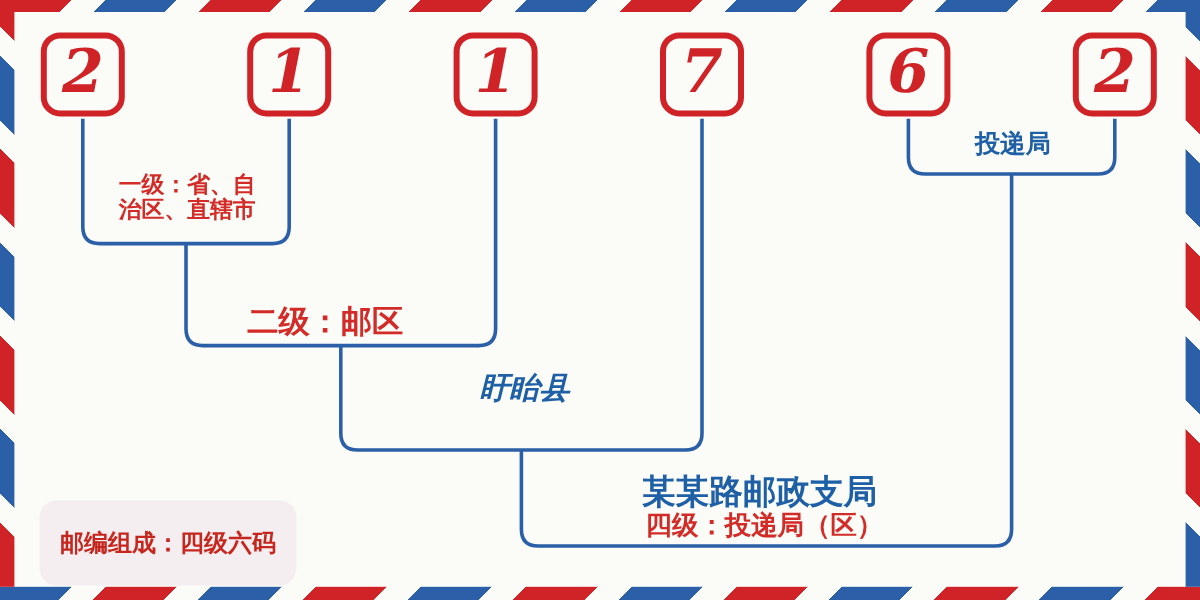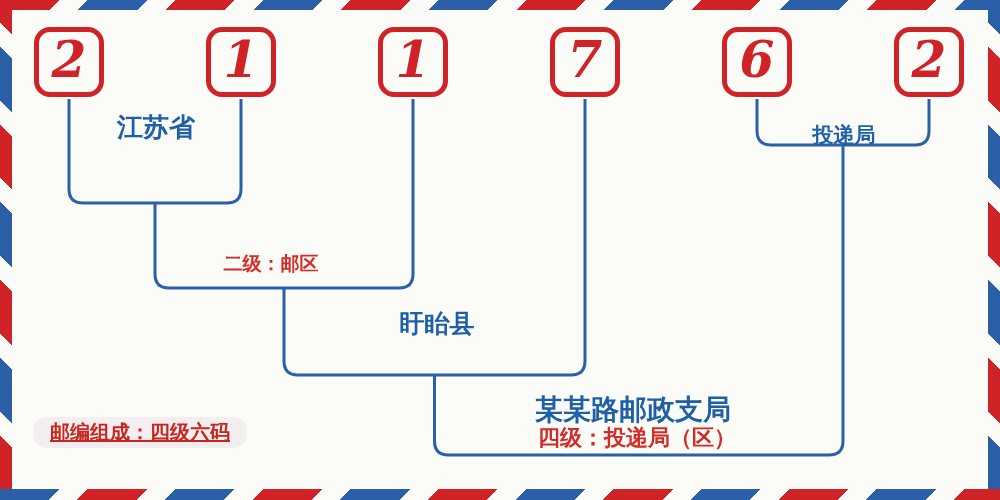--- a/index.html
+++ b/index.html
@@ -56,33 +56,32 @@
   }
   
   .lbl{position:absolute;transform:translateX(-50%);text-align:center;white-space:pre-line;}
   .lbl-blue{
     color:var(--text-blue);font-weight:bold;
     font-family:"DejaVu Serif","Liberation Serif",serif;
   }
   .lbl-red{color:var(--text-red);font-weight:bold;}
   .lbl-province{left:156px;top:110px;font-size:26px;}
   .lbl-level1{left:156px;top:144px;font-size:19px;line-height:21px;}
-  .lbl-level2{left:271px;top:251px;font-size:19px;}
-  .lbl-county{left:437px;top:307px;font-size:25px;}
+  .lbl-level2{left:271px;top:251px;font-size:26px;}
+  .lbl-county{left:437px;top:307px;font-size:25px;font-style:italic;}
   .lbl-level3{left:452px;top:340px;font-size:19px;}
   .lbl-branch{left:633px;top:391px;font-size:28px;}
   .lbl-level4{left:637px;top:423px;font-size:22px;}
-  .lbl-delivery{left:844px;top:106px;font-size:21px;margin-top:15px;}
+  .lbl-delivery{left:844px;top:106px;font-size:21px;}
   .composition{
     position:absolute;left:33px;top:417px;
     background:var(--comp-bg);border-radius:14px;
-    padding:2px 17px;
+    padding:22px 17px;
     color:var(--comp-red);font-weight:bold;font-size:20px;
     font-family:"DejaVu Serif","Liberation Serif",serif;
-    text-decoration:underline;
   }
 </style>
 </head>
 <body>
 
 <div class="canvas">
 
   <div class="band band-top"></div>
   <div class="band band-bottom"></div>
   <div class="band band-left"></div>
@@ -108,21 +107,22 @@
   <div class="digit-box" style="left:550px">
     <span class="digit">7</span>
   </div>
   <div class="digit-box" style="left:722px">
     <span class="digit">6</span>
   </div>
   <div class="digit-box" style="left:894px">
     <span class="digit">2</span>
   </div>
 
-  <div class="lbl lbl-blue lbl-province">江苏省</div>
+  <div class="lbl lbl-red  lbl-level1">一级：省、自
+治区、直辖市</div>
   <div class="lbl lbl-red  lbl-level2">二级：邮区</div>
   <div class="lbl lbl-blue lbl-county">盱眙县</div>
   <div class="lbl lbl-blue lbl-branch">某某路邮政支局</div>
   <div class="lbl lbl-red  lbl-level4">四级：投递局（区）</div>
   <div class="lbl lbl-blue lbl-delivery">投递局</div>
 
   <div class="composition">邮编组成：四级六码</div>
 
 </div>
 

